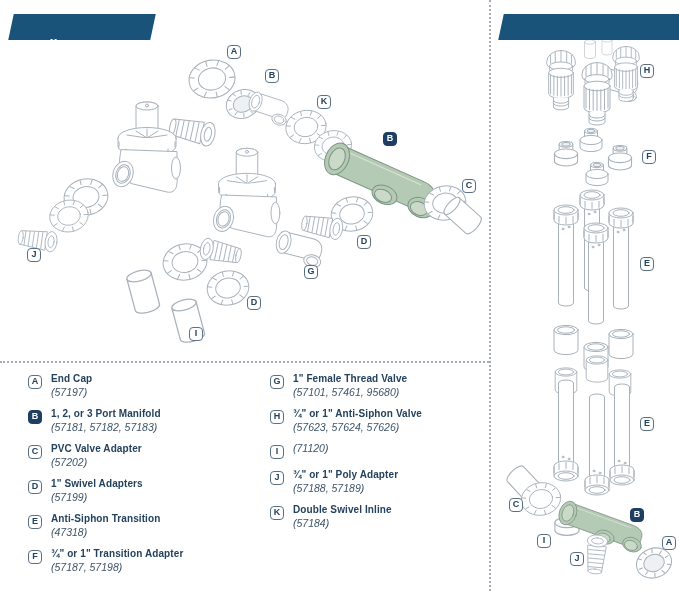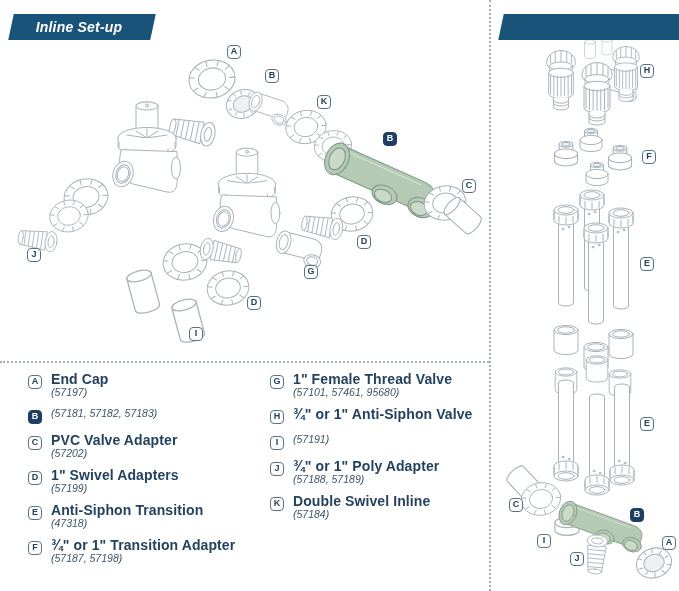--- a/index.html
+++ b/index.html
@@ -5,42 +5,42 @@
   html,body{margin:0;padding:0;background:#fff;}
   .stage{
     position:relative;width:679px;height:591px;background:#ffffff;
     overflow:hidden;font-family:"Liberation Sans","DejaVu Sans",sans-serif;
   }
   
   .banner{position:absolute;top:14px;height:26px;background:#195379;transform:skewX(-12deg);}
   #banner-left{left:11px;width:142px;}
   #banner-right{left:501px;width:190px;}
   .banner-label{
-    position:absolute;top:14px;height:42px;line-height:26px;color:#ffffff;
+    position:absolute;top:32px;height:42px;line-height:26px;color:#ffffff;
     font-style:italic;font-weight:bold;font-size:14px;text-align:center;letter-spacing:.2px;
   }
   #banner-left-label{left:8px;width:142px;}
   #banner-right-label{left:498px;width:181px;}
   
   #divider-v{position:absolute;left:489px;top:0;height:591px;width:0;border-left:2px dotted #a4adb5;}
   #divider-h{position:absolute;left:0;top:361px;width:489px;height:0;border-top:2px dotted #a4adb5;}
   
   .badge{
     position:absolute;width:14px;height:14px;box-sizing:border-box;
     border:1.4px solid #5a7085;border-radius:4px;background:#ffffff;color:#24425d;
     font-size:9px;font-weight:bold;line-height:11.5px;text-align:center;
   }
   .badge.filled{background:#1e3f63;border-color:#1e3f63;color:#ffffff;}
   
   .leg-col{position:absolute;top:372px;display:flex;flex-direction:column;gap:9px;}
   #leg-col-1{left:28px;width:235px;}
   #leg-col-2{left:270px;width:215px;}
   .leg-row{display:flex;gap:9px;}
   .leg-badge{position:static;flex:0 0 14px;margin-top:3px;}
-  .leg-name{font-size:14px;font-weight:bold;color:#24425d;line-height:14px;letter-spacing:.1px;text-align:right;}
+  .leg-name{font-size:10px;font-weight:bold;color:#24425d;line-height:14px;letter-spacing:.1px;text-align:right;}
   .leg-num{font-size:10.5px;font-style:italic;color:#3e5468;margin-top:1px;line-height:11px;}
   
   #line-art{position:absolute;left:0;top:0;pointer-events:none;}
   #line-art *{stroke:#a8b2bb;stroke-width:1;fill:none;stroke-linejoin:round;stroke-linecap:round;}
   #line-art .wf{fill:#ffffff;}
   #line-art .sf{fill:#eef1f3;}
   #line-art .gf{fill:#b5cab4;stroke:#7b9483;}
   #line-art .gl{fill:#cbdac8;stroke:#7b9483;}
   #line-art .gh{stroke:#d8e3d5;}
 </style>
@@ -227,20 +227,21 @@
     <div class="leg-row">
       <div class="badge leg-badge">A</div>
       <div class="leg-text">
         <div class="leg-name">End Cap</div>
         <div class="leg-num">(57197)</div>
       </div>
     </div>
     <div class="leg-row">
       <div class="badge leg-badge filled">B</div>
       <div class="leg-text">
+        <div class="leg-name">1, 2, or 3 Port Manifold</div>
         <div class="leg-num">(57181, 57182, 57183)</div>
       </div>
     </div>
     <div class="leg-row">
       <div class="badge leg-badge">C</div>
       <div class="leg-text">
         <div class="leg-name">PVC Valve Adapter</div>
         <div class="leg-num">(57202)</div>
       </div>
     </div>
@@ -272,26 +273,27 @@
       <div class="badge leg-badge">G</div>
       <div class="leg-text">
         <div class="leg-name">1" Female Thread Valve</div>
         <div class="leg-num">(57101, 57461, 95680)</div>
       </div>
     </div>
     <div class="leg-row">
       <div class="badge leg-badge">H</div>
       <div class="leg-text">
         <div class="leg-name">¾" or 1" Anti-Siphon Valve</div>
+        <div class="leg-num">(57623, 57624, 57626)</div>
       </div>
     </div>
     <div class="leg-row">
       <div class="badge leg-badge">I</div>
       <div class="leg-text">
-        <div class="leg-num">(57191)</div>
+        <div class="leg-num">(71120)</div>
       </div>
     </div>
     <div class="leg-row">
       <div class="badge leg-badge">J</div>
       <div class="leg-text">
         <div class="leg-name">¾" or 1" Poly Adapter</div>
         <div class="leg-num">(57188, 57189)</div>
       </div>
     </div>
     <div class="leg-row">

